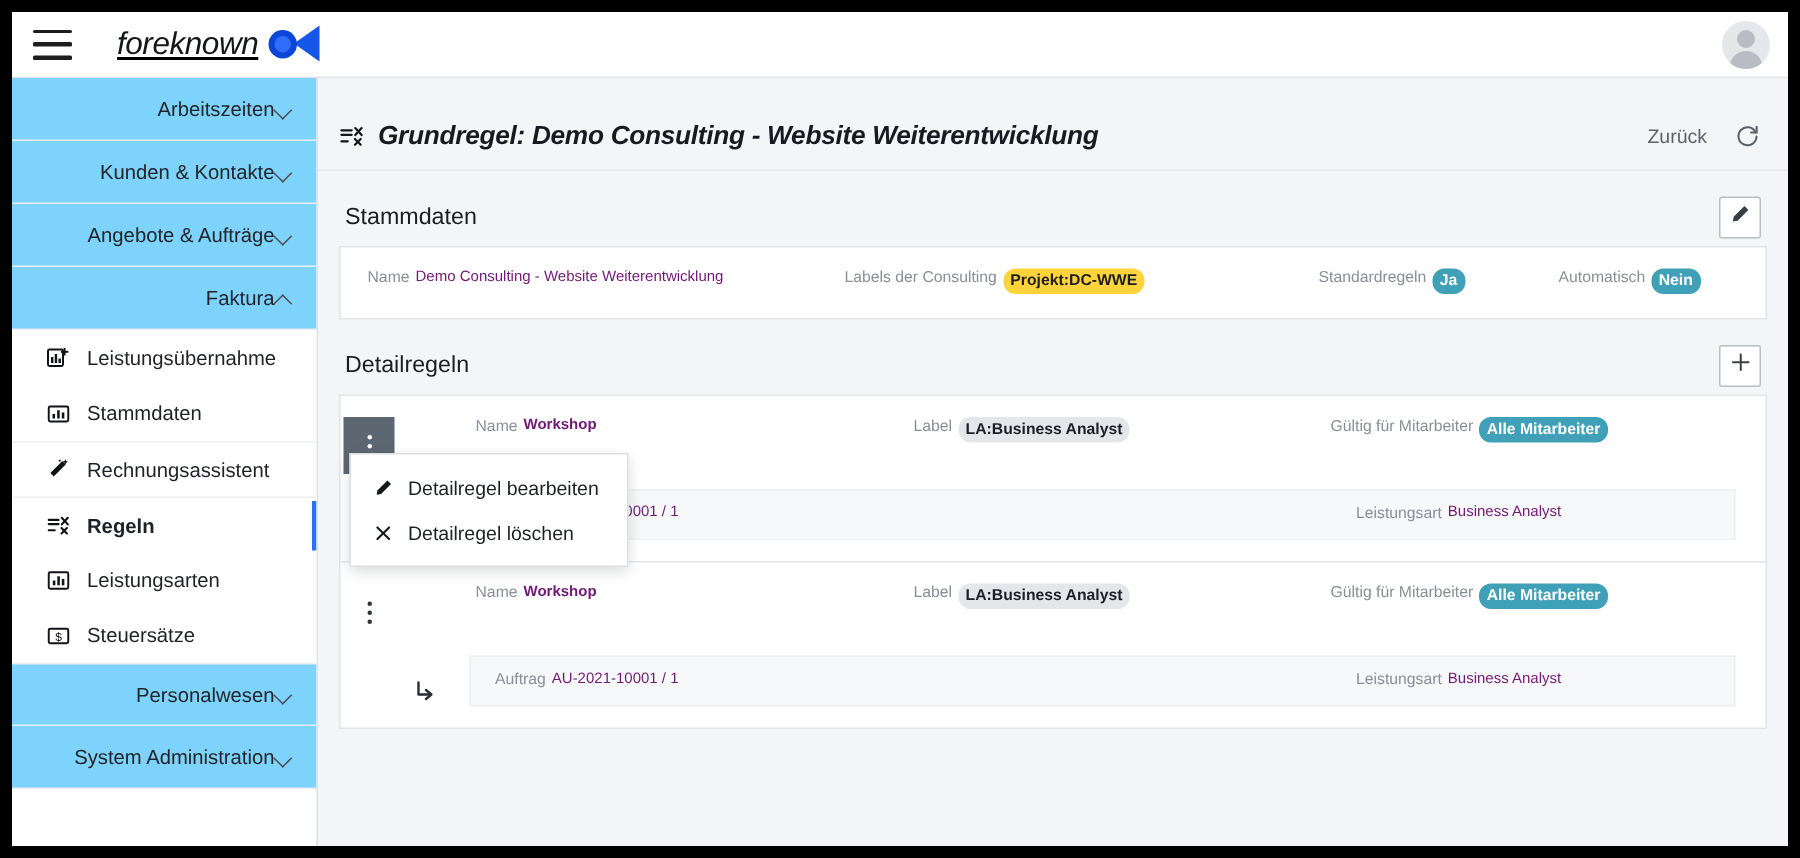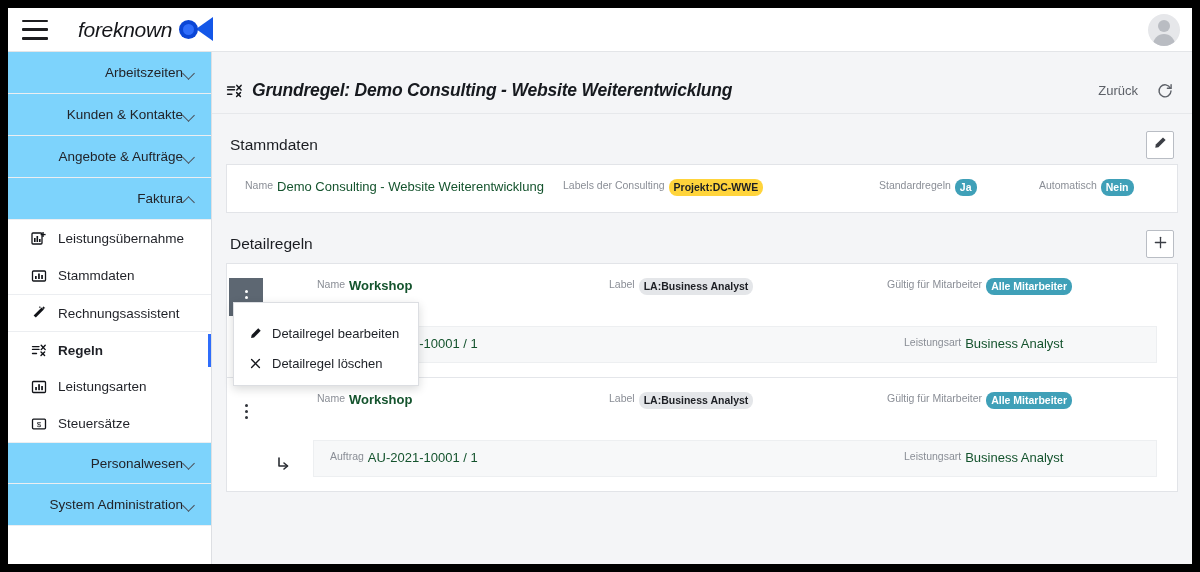--- a/index.html
+++ b/index.html
@@ -26,21 +26,21 @@
     display: flex; align-items: center;
   }
   .burger {
     margin-left: 14px; width: 26px; height: 20px;
     display: flex; flex-direction: column; justify-content: space-between;
     cursor: pointer;
   }
   .burger span { display: block; height: 2.6px; background: #1d1d1f; border-radius: 1px; }
   .brand {
     margin-left: 30px;
-    display: flex; align-items: center; gap: 7px;
+    display: flex; align-items: center; gap: 7px; text-decoration: underline;
   }
   .brand-text {
     font-size: 21px; font-style: italic; font-weight: 400;
     color: #15161a; letter-spacing: -0.3px;
   }
   .brand-mark { position: relative; width: 34px; height: 25px; }
   .brand-mark .tri {
     position: absolute; right: 0; top: 0;
     width: 0; height: 0;
     border-top: 12.5px solid transparent;
@@ -158,21 +158,21 @@
     color: #3b3e45;
   }
   .card-body {
     background: #fff;
     border: 1px solid #e2e4e8;
   }
 
   .field-row { display: flex; padding: 14px 18px 16px 18px; }
   .field { display: flex; flex-direction: row; gap: 4px; }
   .f-label { font-size: 10.5px; color: #8a8e96; }
-  .f-value { font-size: 13px; color: #14532d; }
+  .f-value { font-size: 10px; color: #701a75; }
 
   .badge {
     display: inline-block; align-self: flex-start;
     font-size: 10.5px; font-weight: bold;
     padding: 2px 5px; border-radius: 8px; line-height: 1.25;
   }
   .badge.yellow { background: #ffd43b; color: #1d1f24; }
   .badge.teal   { background: #3fa0b8; color: #ffffff; }
   .badge.gray   { background: #e4e6e9; color: #1d1f24; }
 
@@ -209,21 +209,21 @@
   .dr-divider { height: 1px; background: #e4e6ea; }
 
   
   .menu {
     position: absolute;
     left: 6px; top: 38px;
     width: 186px;
     background: #ffffff;
     border: 1px solid #dcdee2;
     box-shadow: 0 3px 9px rgba(20,22,26,0.16);
-    padding: 15px 0 7px 0;
+    padding: 7px 0 7px 0;
     z-index: 40;
   }
   .menu-item {
     display: flex; align-items: center; gap: 10px;
     height: 30px; padding: 0 14px;
     font-size: 13px; color: #1d2026; cursor: pointer;
   }
   .menu-ic { width: 14px; display: flex; justify-content: center; color: #15171c; }
 </style>
 </head>

